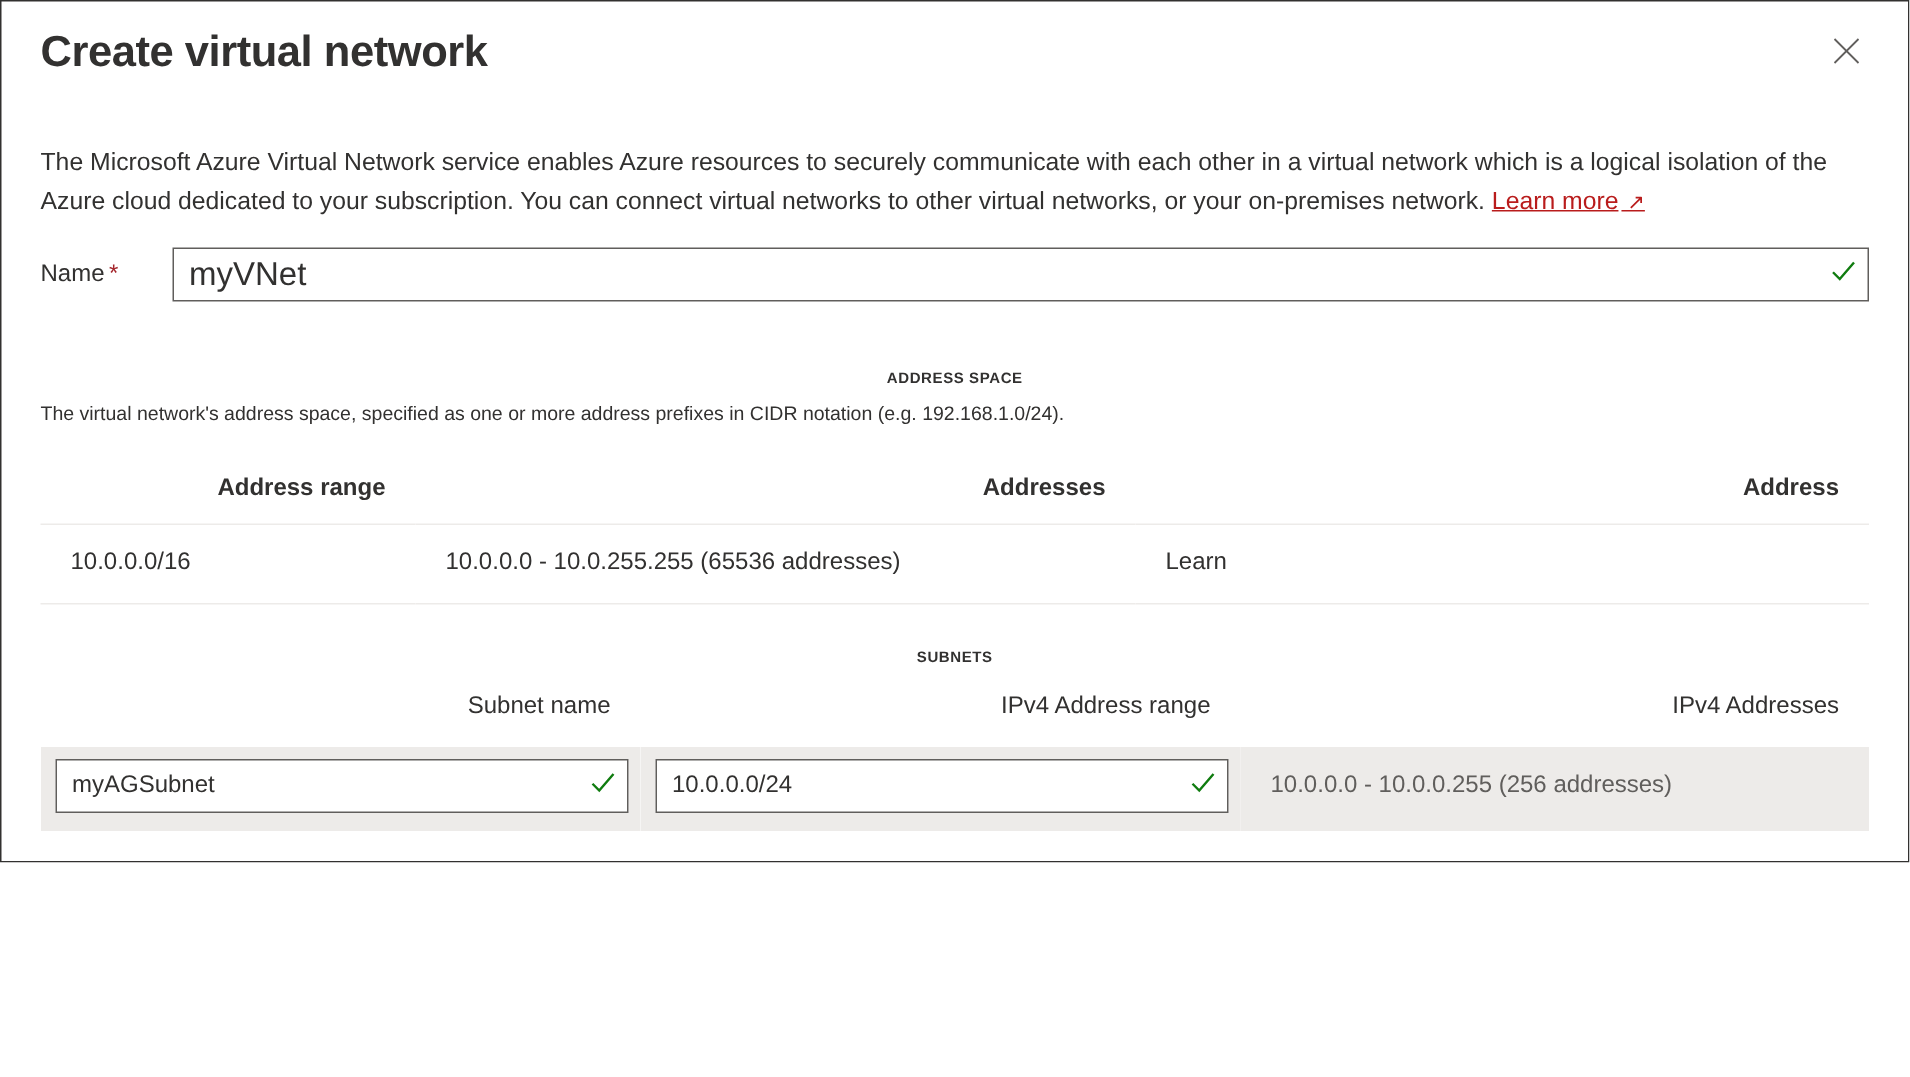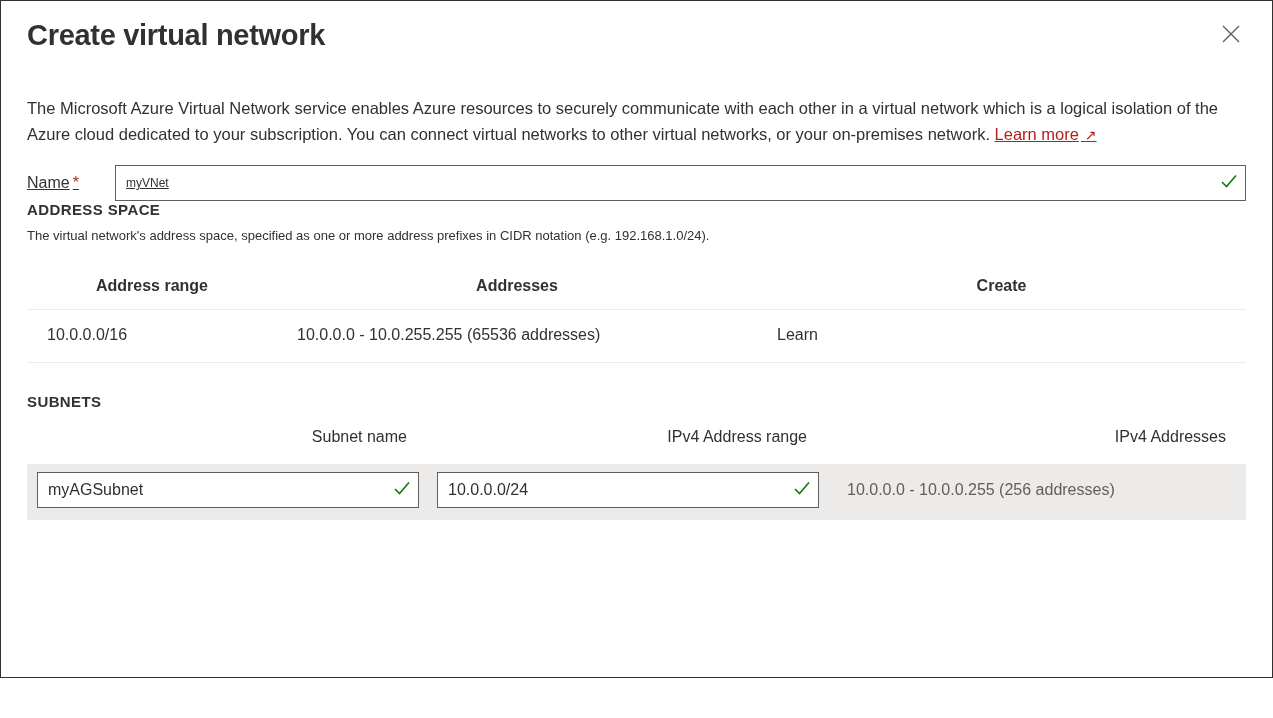--- a/index.html
+++ b/index.html
@@ -5,21 +5,21 @@
   * { box-sizing: border-box; }
   body {
     margin: 0;
     font-family: "Segoe UI", -apple-system, BlinkMacSystemFont, sans-serif;
     color: #323130;
     background: #fff;
   }
   .panel {
     border: 1px solid #323130;
     width: 1273px;
-    height: 678px;
+    height: 575px;
     padding: 18px 26px 0 26px;
     position: relative;
   }
   .header-row {
     display: flex;
     align-items: flex-start;
     justify-content: space-between;
   }
   .title {
     font-size: 29px;
@@ -43,70 +43,71 @@
     color: #323130;
   }
   .intro a {
     color: #b91c1c;
     text-decoration: underline;
   }
   .extlink-icon { font-size: 14px; margin-left:2px; }
   .field-row {
     display: flex;
     align-items: center;
-    text-decoration: underline;
+    margin-bottom: 46px;
   }
   .field-label {
     font-size: 16px;
     width: 88px;
     flex-shrink: 0;
   }
   .req { color: #a4262c; margin-left: 3px; }
   .text-input {
     flex: 1;
     height: 36px;
     border: 1px solid #605e5c;
     padding: 0 34px 0 10px;
-    font-size: 12px;
+    font-size: 22px;
     font-family: inherit;
     color: #323130;
     outline: none;
   }
   .input-wrap {
     position: relative;
     flex: 1;
     display: flex;
   }
   .check-icon {
     position: absolute;
     right: 8px;
     top: 50%;
     transform: translateY(-50%);
     color: #107c10;
     pointer-events: none;
   }
   .section-heading {
-    font-size: 15px;
+    font-size: 10px;
     font-weight: 700;
     letter-spacing: 0.4px;
     margin: 0 0 10px 0;
+    text-align: center;
   }
   .section-desc {
     font-size: 13px;
     margin: 0 0 26px 0;
     color: #323130;
   }
   table.data {
     width: 100%;
     border-collapse: collapse;
     font-size: 16px;
     margin-bottom: 30px;
   }
   table.data th {
-    text-align: center;
+    text-align: right;
     font-weight: 600;
     padding: 8px 20px 14px 20px;
     border-bottom: 1px solid #edebe9;
   }
   table.data td {
     padding: 16px 20px 18px 20px;
     border-bottom: 1px solid #edebe9;
   }
   .col-range { width: 250px; }
   .col-addr { width: 480px; }
@@ -181,21 +182,21 @@
   </div>
 
   <h2 class="section-heading">ADDRESS SPACE</h2>
   <p class="section-desc">The virtual network's address space, specified as one or more address prefixes in CIDR notation (e.g. 192.168.1.0/24).</p>
 
   <table class="data">
     <thead>
       <tr>
         <th class="col-range">Address range</th>
         <th class="col-addr">Addresses</th>
-        <th class="col-overlap">Create</th>
+        <th class="col-overlap">Address</th>
       </tr>
     </thead>
     <tbody>
       <tr>
         <td>10.0.0.0/16</td>
         <td>10.0.0.0 - 10.0.255.255 (65536 addresses)</td>
         <td>Learn</td>
       </tr>
     </tbody>
   </table>

